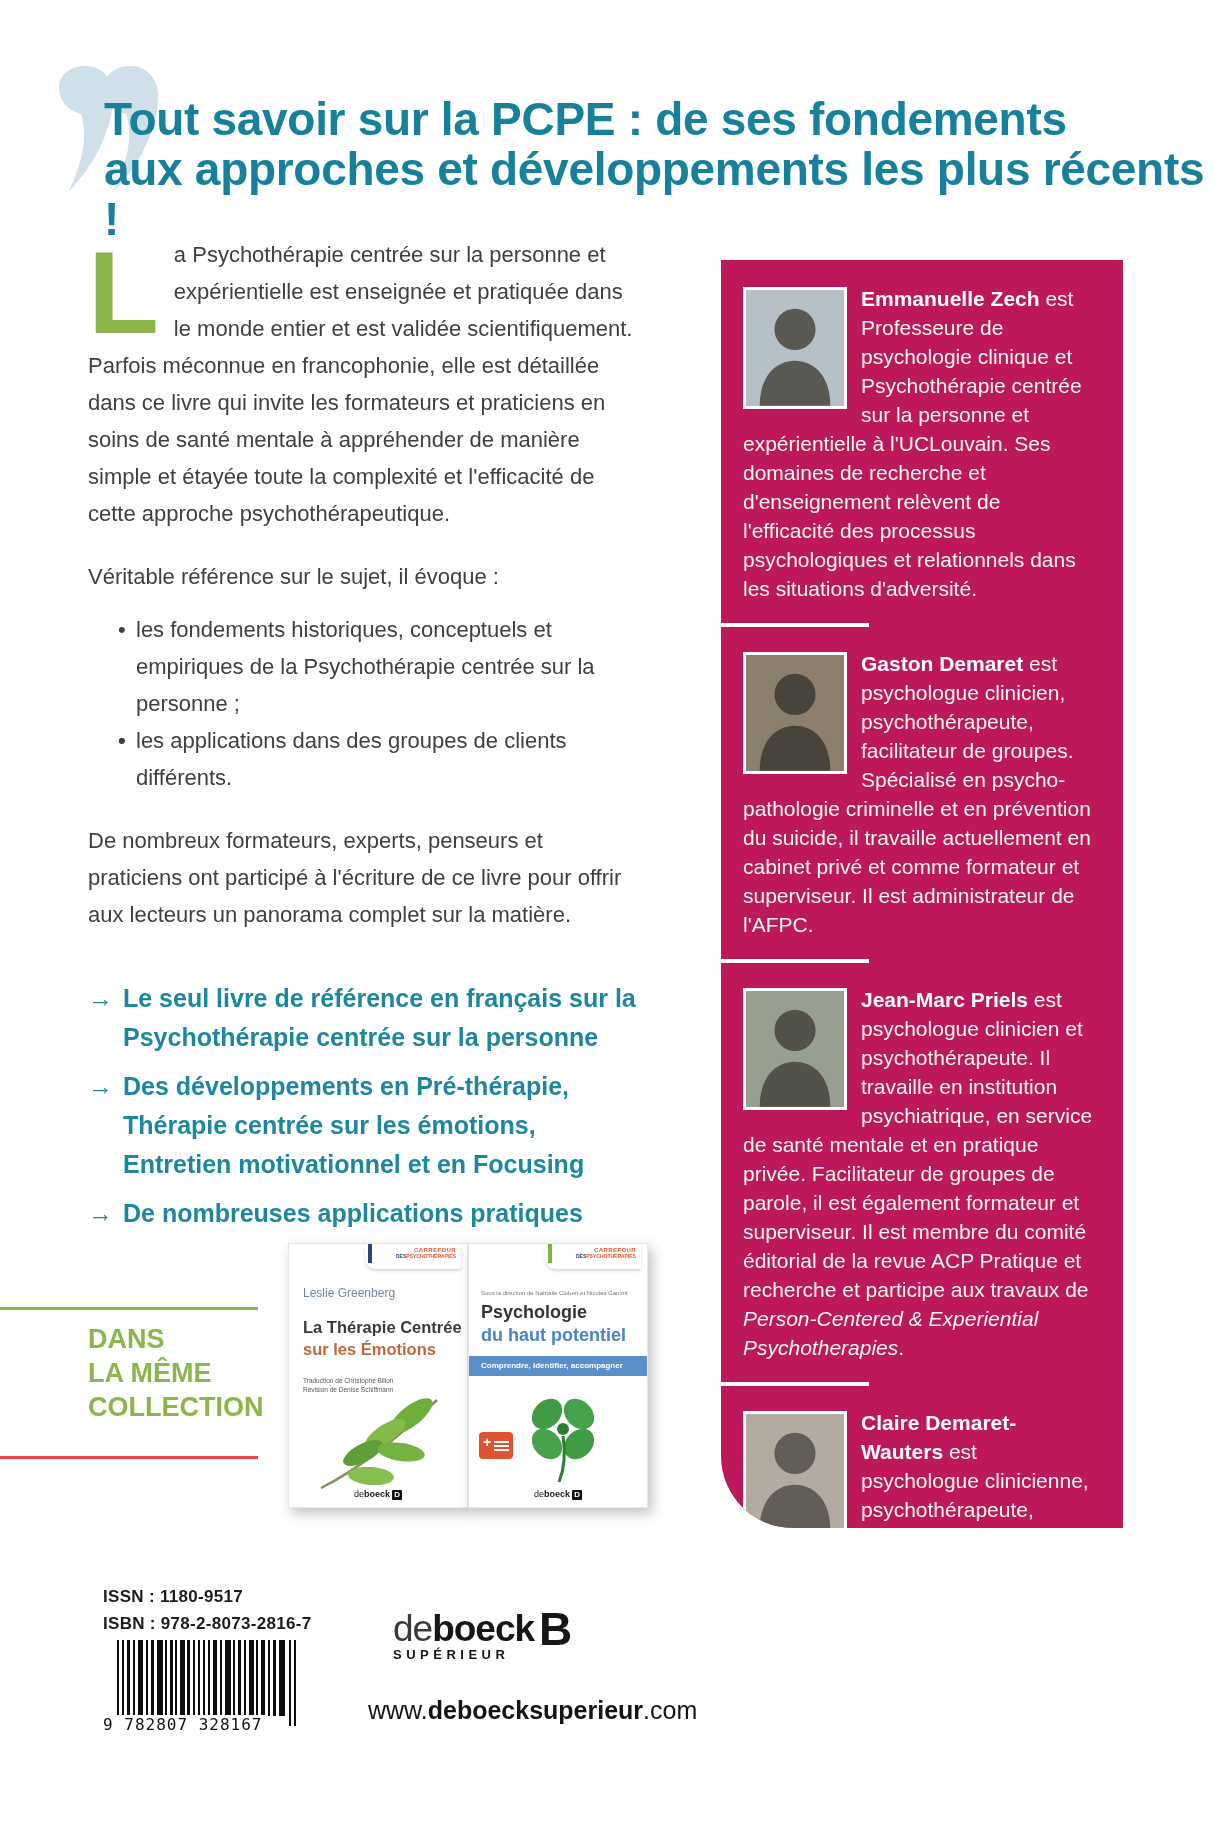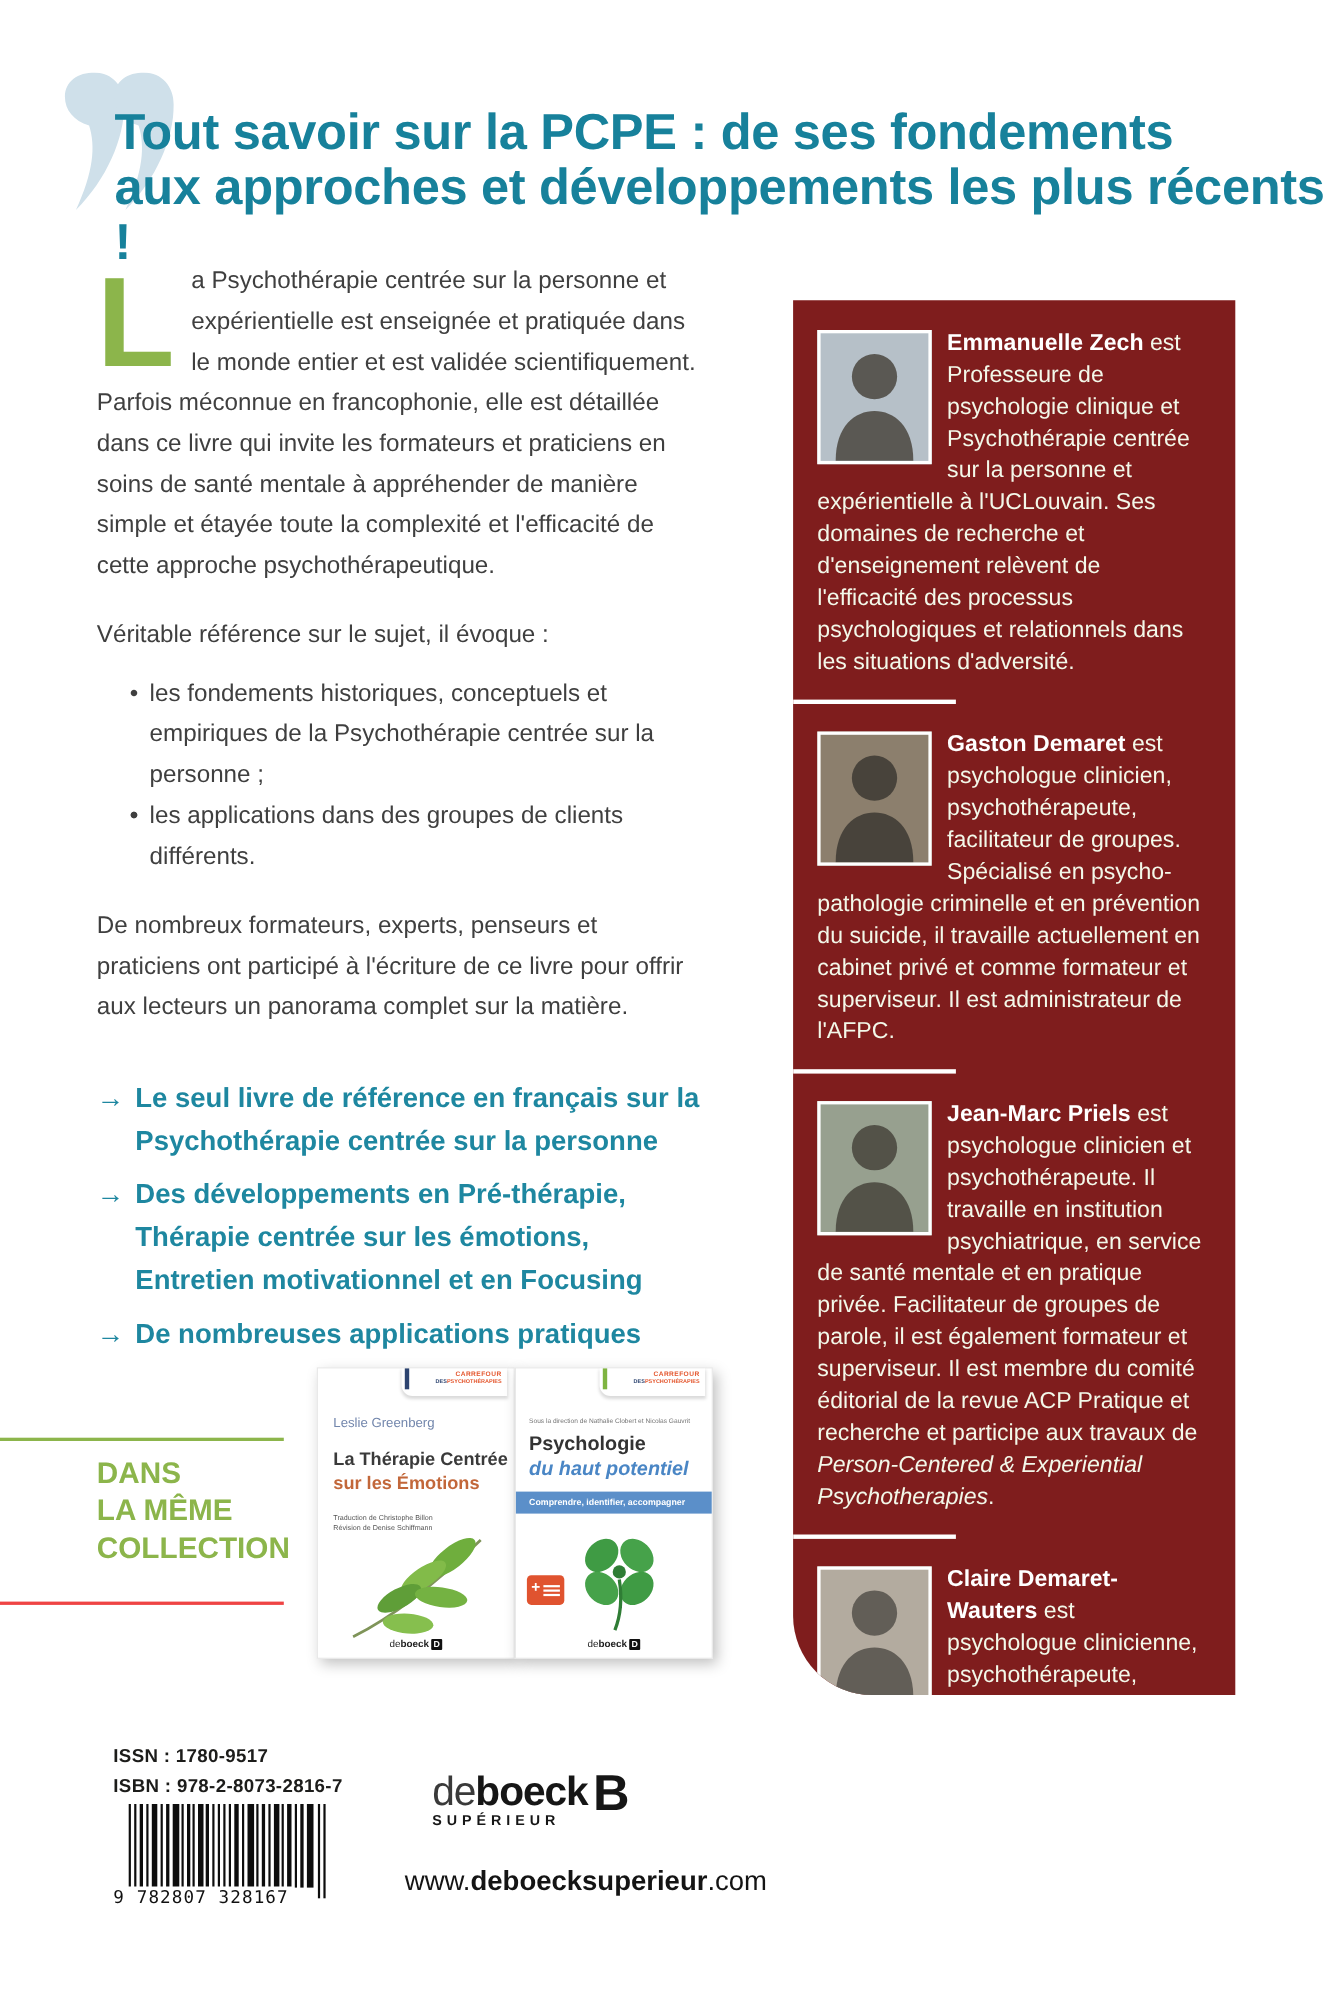--- a/index.html
+++ b/index.html
@@ -19,21 +19,21 @@
   .lead-in{margin-bottom:16px;}
   ul.bullets{list-style:none;margin:0 0 26px 30px;padding:0;}
   ul.bullets li{position:relative;padding-left:18px;font-size:22px;line-height:37px;color:#3f3f3f;}
   .bullet-dot{position:absolute;left:0;}
   .highlights{margin-top:46px;}
   .hl{position:relative;padding-left:35px;font-size:25px;line-height:39px;font-weight:bold;
       color:#1e87a0;margin-bottom:10px;}
   .hl .arrow{position:absolute;left:0;}
 
   
-  .panel{position:absolute;left:721px;top:273px;width:402px;height:1268px;background:#7f1d1d;
+  .panel{position:absolute;left:721px;top:260px;width:402px;height:1268px;background:#be185d;
          border-radius:0 0 0 72px;padding:24px 26px 0 22px;box-sizing:border-box;overflow:hidden;}
   .photo{float:left;width:104px;height:122px;margin:3px 14px 2px 0;border:3px solid #fff;
          box-sizing:border-box;}
   .photo svg{display:block;width:100%;height:100%;}
   .ph0{background:#b6c0c8;} .ph1{background:#8c7f6d;} .ph2{background:#97a08f;} .ph3{background:#b3ab9f;}
   .bio{margin:0;font-size:21px;line-height:29px;color:#f3f8e9;}
   .bio b{color:#ffffff;}
   .divider{clear:both;width:148px;height:4px;background:#ffffff;margin:20px 0 22px -22px;}
 
   
@@ -57,21 +57,21 @@
   .bk-author{position:absolute;left:14px;top:42px;font-size:12px;color:#7286ac;}
   .bk-t1{position:absolute;left:14px;top:74px;font-size:16.5px;font-weight:bold;color:#3a3a3a;}
   .bk-t2{position:absolute;left:14px;top:96px;font-size:16.5px;font-weight:bold;color:#c2673a;}
   .bk-credits{position:absolute;left:14px;top:132px;font-size:6.5px;color:#555;line-height:9px;}
   .leaf{position:absolute;left:24px;top:146px;}
   .mini-pub{position:absolute;left:0;right:0;bottom:7px;text-align:center;font-size:9px;color:#222;margin-top:28px;}
   .mini-d{display:inline-block;width:10px;height:10px;background:#111;color:#fff;font-size:8px;
           font-weight:bold;line-height:10px;text-align:center;margin-left:2px;border-radius:1px;}
   .bk-dir{position:absolute;left:12px;top:46px;font-size:6px;color:#777;white-space:nowrap;}
   .bk2-t1{position:absolute;left:12px;top:58px;font-size:18px;font-weight:bold;color:#333;}
-  .bk2-t2{position:absolute;left:12px;top:81px;font-size:18px;font-weight:bold;color:#4a86c5;font-style:italic;}
+  .bk2-t2{position:absolute;left:12px;top:81px;font-size:18px;font-weight:bold;color:#4a86c5;}
   .band{position:absolute;left:0;right:0;top:112px;height:20px;background:#5b8fc9;color:#fff;
         font-size:8px;font-weight:bold;line-height:20px;padding-left:12px;}
   .clover{position:absolute;left:48px;top:140px;}
   .extras{position:absolute;left:10px;top:188px;width:34px;height:27px;background:#e0532f;
           border-radius:4px;color:#fff;}
   .extras .plus{position:absolute;left:4px;top:2px;font-size:14px;font-weight:bold;}
   .extras .lines{position:absolute;right:4px;top:7px;}
   .extras .lines i{display:block;width:15px;height:2px;background:#fff;margin:2px 0;}
 
   
@@ -244,21 +244,21 @@
           <i></i>
           <i></i>
         </span>
     </div>
     <div class="mini-pub">
       <span>de</span><b>boeck</b><span class="mini-d">D</span>
     </div>
   </div>
 
   <div class="idblock">
-    <div>ISSN : 1780-9517</div>
+    <div>ISSN : 1180-9517</div>
     <div>ISBN : 978-2-8073-2816-7</div>
   </div>
   <div class="barcode">
     <svg width="196" height="86" viewBox="0 0 196 86">
       <g fill="#0d0d0d">
         <rect x="14" y="0" width="2" height="86"></rect>
           <rect x="19" y="0" width="2" height="86"></rect>
         <rect x="100" y="0" width="2" height="86"></rect>
           <rect x="105" y="0" width="2" height="86"></rect>
         <rect x="186" y="0" width="2" height="86"></rect>

